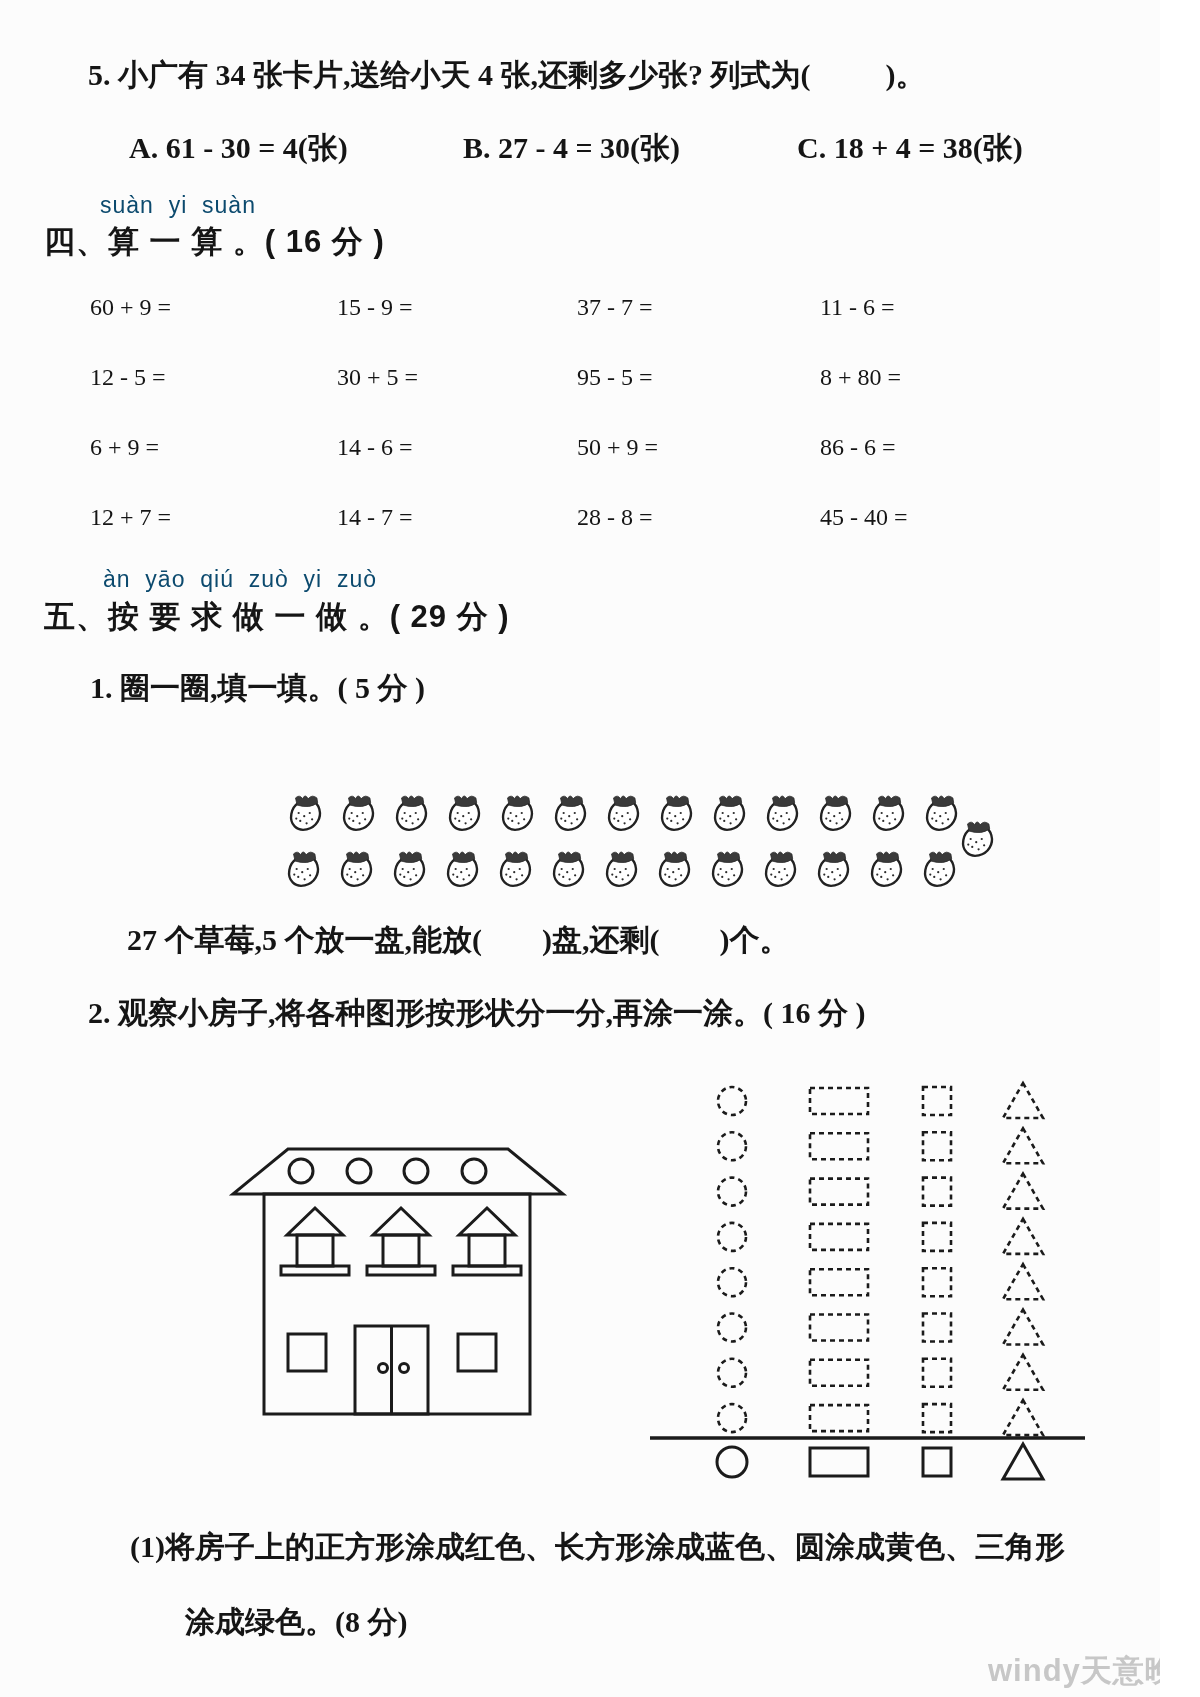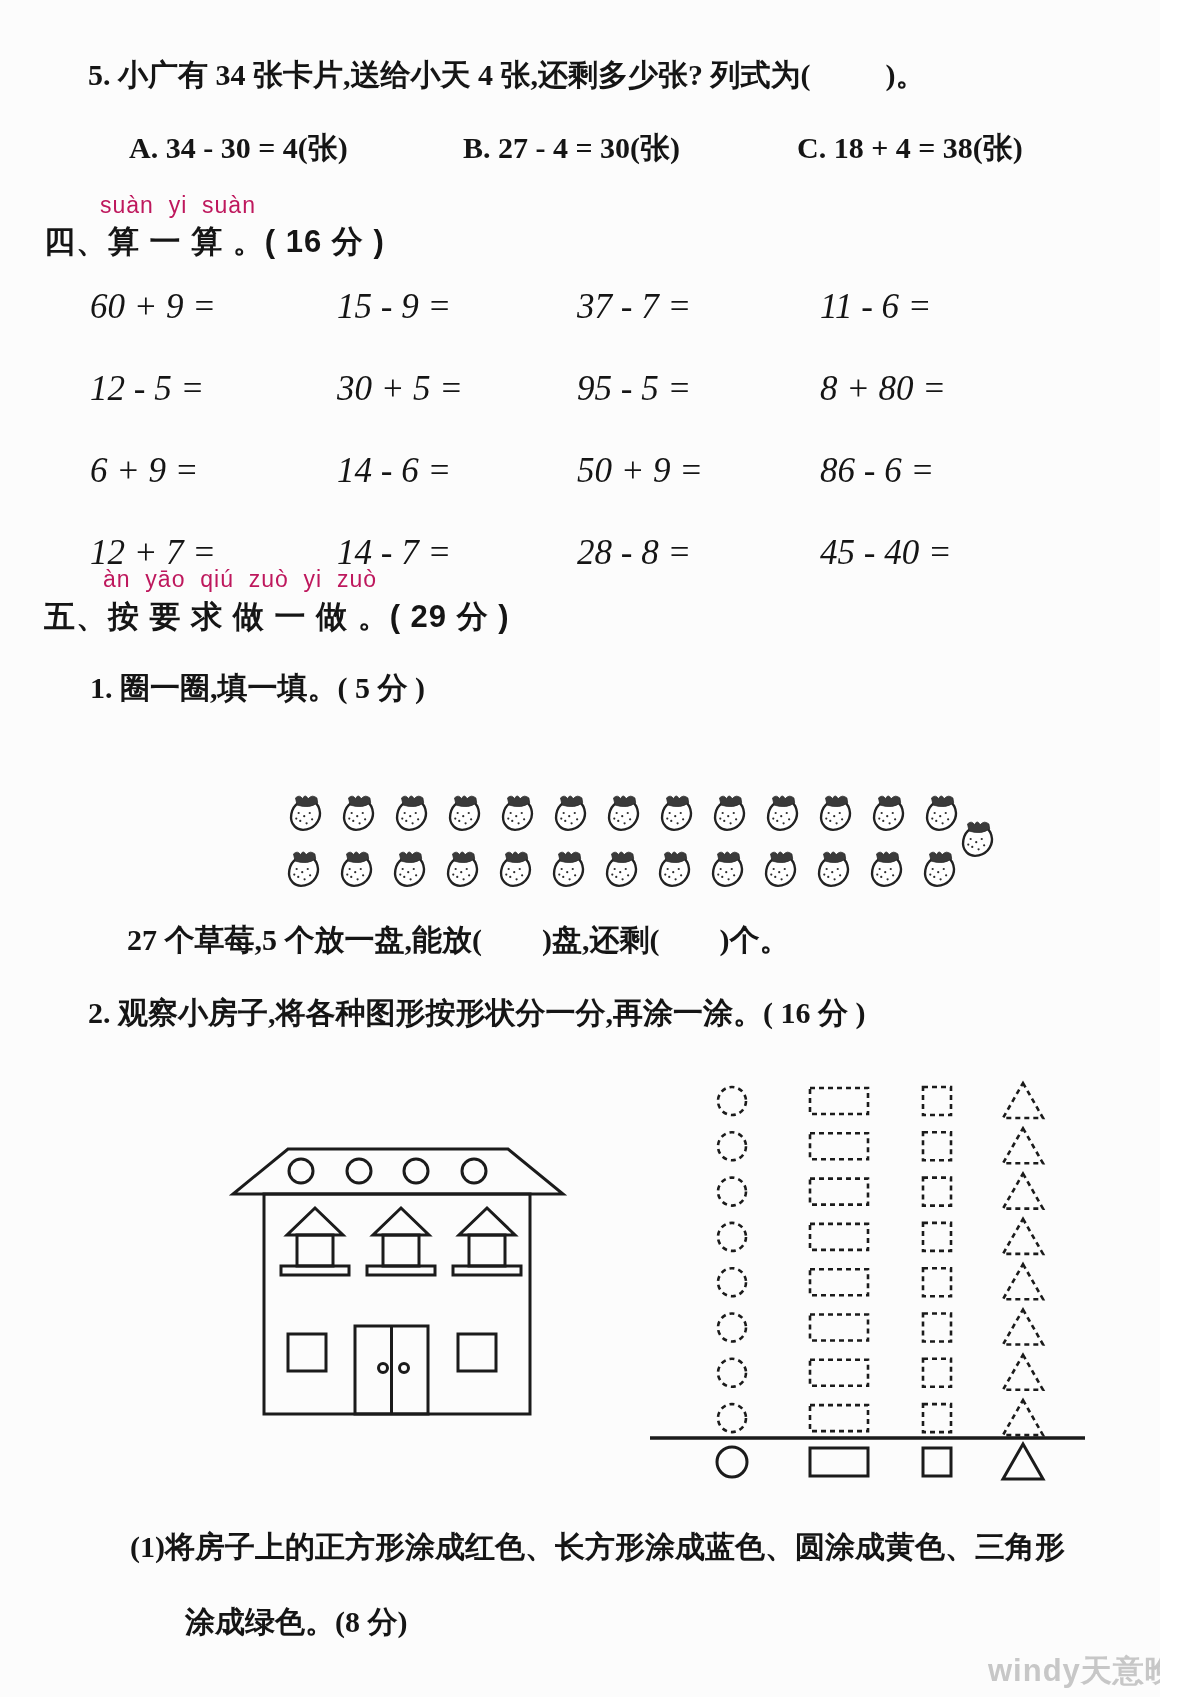--- a/index.html
+++ b/index.html
@@ -6,25 +6,25 @@
   html,body { background:#ffffff; }
   .page {
     position:relative; width:1160px; height:1697px;
     background:#fcfcfc; overflow:hidden;
     font-family:"Liberation Serif", serif;
     color:#151515;
   }
   .abs { position:absolute; white-space:pre; }
   .qtext  { font-size:30px; font-weight:600; }
   .opt    { font-size:30px; font-weight:600; }
-  .pinyin { font-family:"Liberation Sans", sans-serif; font-size:23px; font-weight:500; letter-spacing:1px; color:#be185d; }
+  .pinyin { font-family:"Liberation Sans", sans-serif; font-size:23px; font-weight:500; letter-spacing:1px; color:#0c4a6e; }
   .heading{ font-family:"Liberation Sans", sans-serif; font-size:31px; font-weight:700; letter-spacing:1px;text-align:right; }
   .math-grid {
     display:grid; grid-template-columns:247px 240px 243px auto;
-    row-gap:52px; font-size:35px; font-weight:500; line-height:30px;font-style:italic;
+    row-gap:40px; font-size:24px; font-weight:500; line-height:30px;
   }
   .math-cell { white-space:pre; }
   .berry-row { display:flex; gap:15px; }
   .berry { display:block; }
   .watermark {
     font-family:"Liberation Sans", sans-serif; font-size:31px; font-weight:600;
     color:#c7c7c7; letter-spacing:1px;
   }
   svg { overflow:visible; }
 </style>
@@ -45,21 +45,21 @@
             <circle cx="18" cy="36" r="1.4"></circle>
           <circle cx="26" cy="39" r="1.4"></circle>
             <circle cx="33" cy="34" r="1.4"></circle>
           <circle cx="13" cy="33" r="1.4"></circle>
         </g>
       </symbol>
     </defs>
   </svg>
 
   <div class="abs qtext" style="left:88px; top:55px">5. 小广有 34 张卡片,送给小天 4 张,还剩多少张? 列式为(          )。</div>
-  <div class="abs opt" style="left:129px; top:128px">A. 34 - 30 = 4(张)</div>
+  <div class="abs opt" style="left:129px; top:128px">A. 61 - 30 = 4(张)</div>
   <div class="abs opt" style="left:463px; top:128px">B. 27 - 4 = 30(张)</div>
   <div class="abs opt" style="left:797px; top:128px">C. 18 + 4 = 38(张)</div>
 
   <div class="abs pinyin" style="left:100px; top:192px">suàn  yi  suàn</div>
   <div class="abs heading" style="left:44px; top:221px">四、算 一 算 。( 16 分 )</div>
 
   <div class="abs math-grid" style="left:90px; top:292px; width:1030px"><div class="math-cell">60 + 9 =</div><div class="math-cell">15 - 9 =</div><div class="math-cell">37 - 7 =</div><div class="math-cell">11 - 6 =</div><div class="math-cell">12 - 5 =</div><div class="math-cell">30 + 5 =</div><div class="math-cell">95 - 5 =</div><div class="math-cell">8 + 80 =</div><div class="math-cell">6 + 9 =</div><div class="math-cell">14 - 6 =</div><div class="math-cell">50 + 9 =</div><div class="math-cell">86 - 6 =</div><div class="math-cell">12 + 7 =</div><div class="math-cell">14 - 7 =</div><div class="math-cell">28 - 8 =</div><div class="math-cell">45 - 40 =</div></div>
 
   <div class="abs pinyin" style="left:103px; top:566px">àn  yāo  qiú  zuò  yi  zuò</div>
   <div class="abs heading" style="left:44px; top:596px">五、按 要 求 做 一 做 。( 29 分 )</div>

